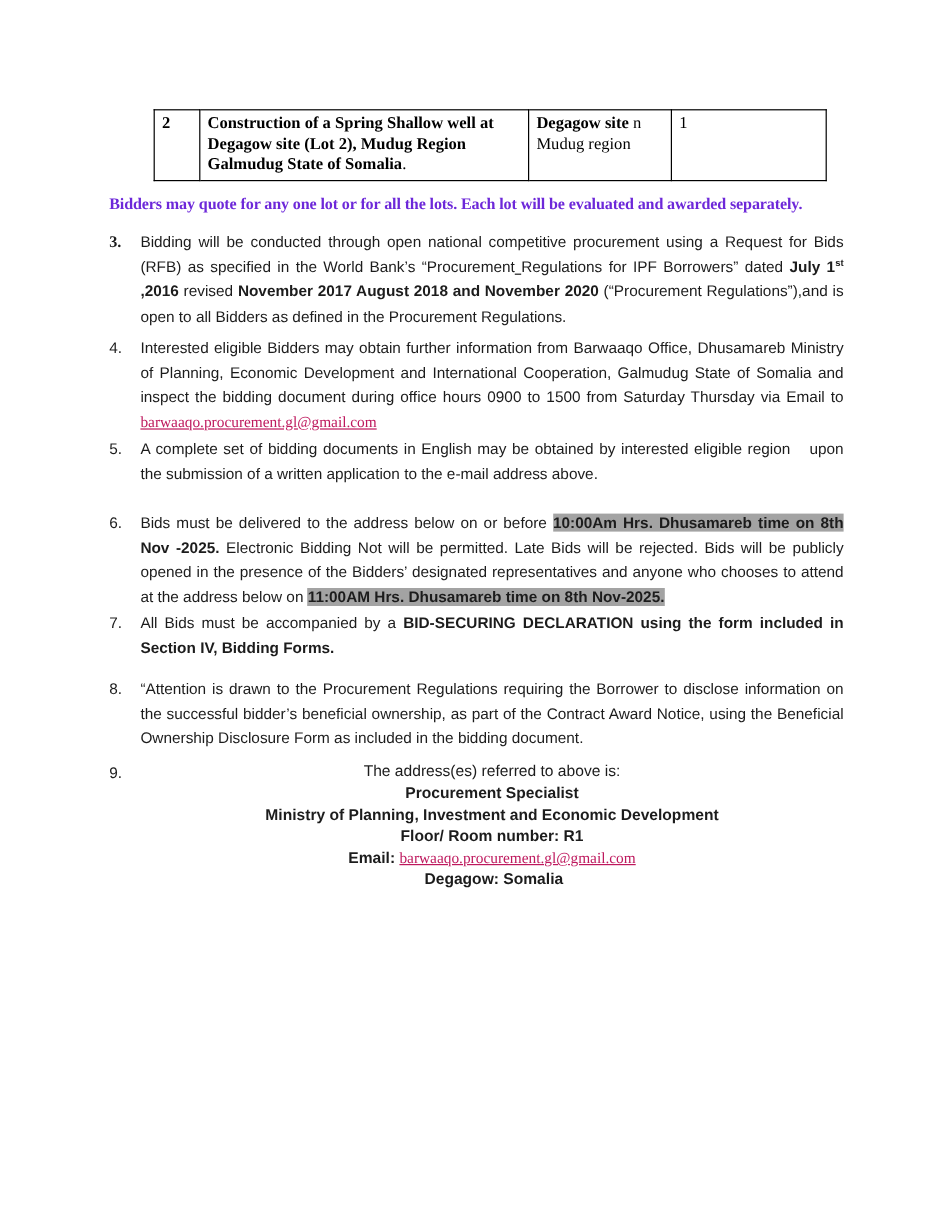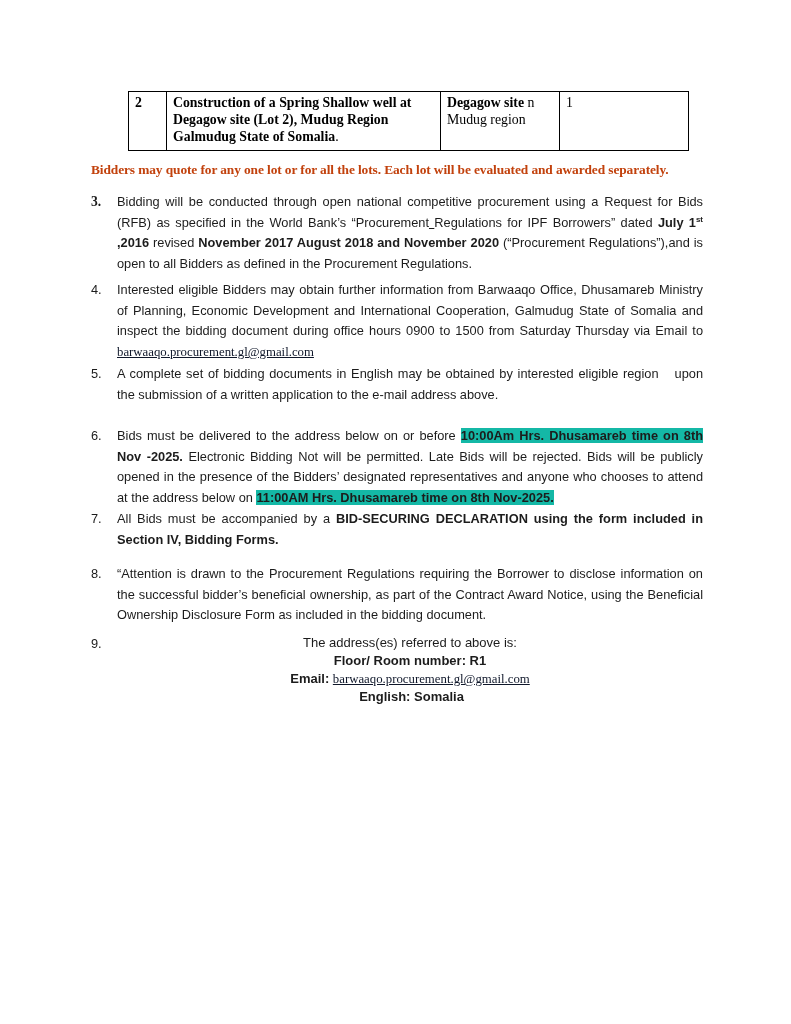--- a/index.html
+++ b/index.html
@@ -35,21 +35,21 @@
 
   
   .lots-note {
     position: absolute;
     left: 91px;
     top: 162px;
     width: 648px;
     font-family: "Liberation Serif", serif;
     font-weight: bold;
     font-size: 13.4px;
-    color: #c2410c;
+    color: #6d28d9;
     letter-spacing: -0.1px;
     white-space: nowrap;
   }
 
   
   .para {
     position: absolute;
     left: 91px;
     width: 612px;
     font-size: 12.8px;
@@ -63,26 +63,26 @@
   .num-serif-bold {
     font-family: "Liberation Serif", serif;
     font-weight: bold;
     font-size: 13.6px;
   }
   .para .body {
     margin-left: 26px;
     text-align: justify;
   }
   .hl {
-    background: #14b8a6;
+    background: #a3a3a3;
     font-weight: bold;
   }
   sup { font-size: 0.62em; line-height: 0; }
   a.link {
-    color: #0f172a;
+    color: #be185d;
     text-decoration: underline;
     font-family: "Liberation Serif", serif;
     font-size: 12.8px;
     cursor: pointer;
   }
   .u-space { text-decoration: underline; white-space: pre; }
   .wide-gap { display: inline-block; width: 16px; }
 
   
   .addr-body {
@@ -166,21 +166,23 @@
     <span class="num">8.</span>
     <div class="body">
       <span>“Attention is drawn to the Procurement Regulations requiring the Borrower to disclose information on the successful bidder’s beneficial ownership, as part of the Contract Award Notice, using the Beneficial Ownership Disclosure Form as included in the bidding document.</span>
     </div>
   </div>
 
   <div class="para" style="top:634px">
     <span class="num">9.</span>
     <div class="addr-body">
       <div>The address(es) referred to above is:</div>
+      <div class="addr-line">Procurement Specialist</div>
+      <div class="addr-line">Ministry of Planning, Investment and Economic Development</div>
       <div class="addr-line">Floor/ Room number: R1</div>
       <div>
         <span class="addr-line">Email: </span><a class="link">barwaaqo.procurement.gl@gmail.com</a>
       </div>
-      <div class="addr-line indent-sm">English: Somalia</div>
+      <div class="addr-line indent-sm">Degagow: Somalia</div>
     </div>
   </div>
 
 </div>
 
 </body></html>

